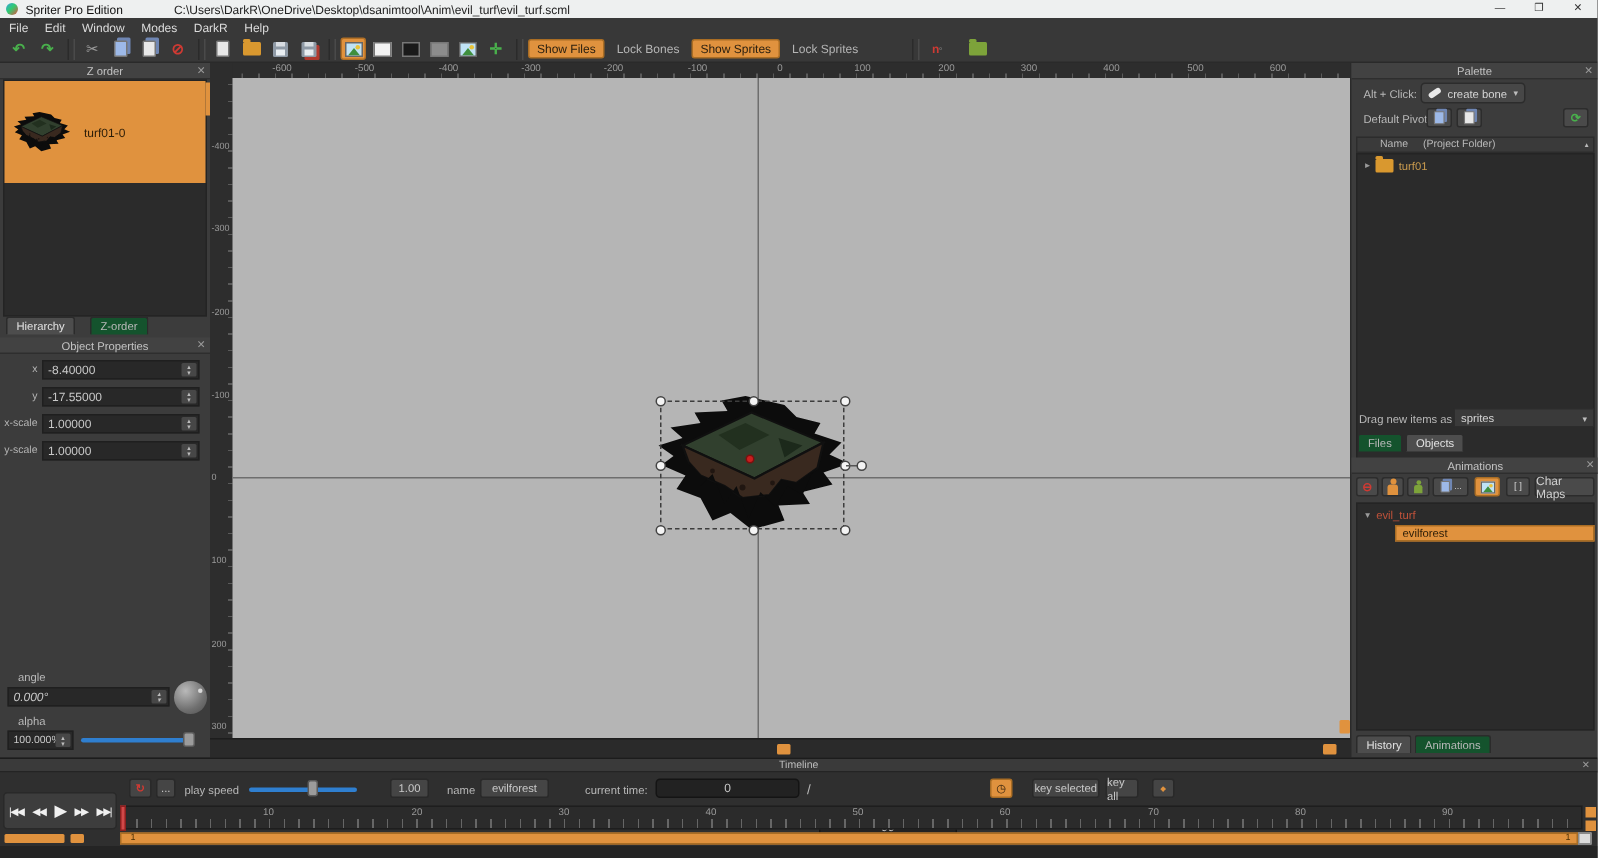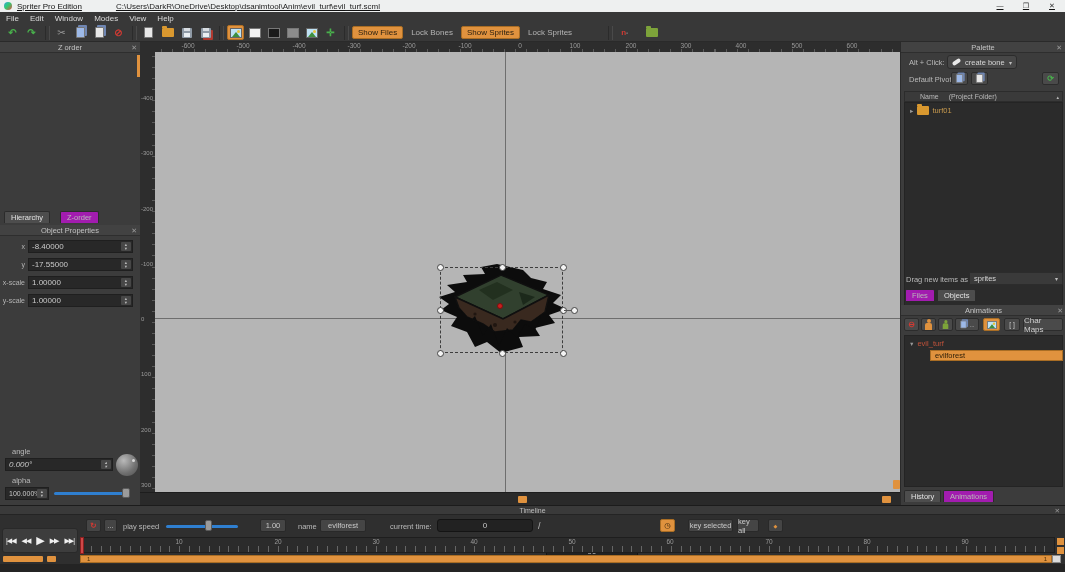--- a/index.html
+++ b/index.html
@@ -2,21 +2,21 @@
 <html><head>
 <meta charset="utf-8">
 <style>
   * { margin:0; padding:0; box-sizing:border-box; }
   html,body { width:1065px; height:572px; overflow:hidden; }
   body { font-family:"Liberation Sans", sans-serif; background:#3c3c3c; position:relative;
          -webkit-font-smoothing:antialiased; }
 
   
   .titlebar { position:absolute; left:0; top:0; width:1065px; height:12px; background:#eef0f0;
-              display:flex; align-items:center; font-size:8px; color:#111;text-decoration:underline; }
+              display:flex; align-items:center; font-size:8px; color:#111; }
   .app-icon { width:8px; height:8px; border-radius:50%; margin:0 5px 0 4px;
               background:linear-gradient(135deg,#3aa0e0 0%,#2ecc71 45%,#e74c3c 100%); }
   .titlebar .app-title { margin-right:34px; }
   .titlebar .doc-path { color:#222; }
   .winbtns { margin-left:auto; display:flex; }
   .winbtn { width:26px; height:12px; text-align:center; font-size:7px; color:#333; line-height:12px; }
 
   
   .menubar { position:absolute; left:0; top:12px; width:1065px; height:12px; background:#383838;
              display:flex; align-items:center; gap:11px; padding-left:6px; font-size:8px; color:#dcdcdc; }
@@ -57,21 +57,21 @@
                  font-size:7.5px; text-align:center; line-height:11px; position:relative; }
   .panel-title .x { position:absolute; right:3px; top:0; color:#9a9a9a; font-size:7px; }
   .well { background:#2b2b2b; border:1px solid #242424; }
   .field { background:#282828; border:1px solid #1f1f1f; color:#c9c9c9; font-size:8px;
            display:flex; align-items:center; padding:0 3px; position:relative; }
   .spinner { position:absolute; right:1px; top:1px; bottom:1px; width:10px; background:#474747;
              display:flex; flex-direction:column; align-items:center; justify-content:center;
              font-size:4.5px; color:#bdbdbd; line-height:4px; border-radius:1px; }
   .tab { position:absolute; height:12px; font-size:7.5px; display:flex; align-items:center;
          justify-content:center; padding:0 6px; border:1px solid #2b2b2b; border-bottom:none;
-         border-radius:2px 2px 0 0; color:#b9b9b9; background:#a21caf; }
+         border-radius:2px 2px 0 0; color:#b9b9b9; background:#14532d; }
   .tab.active { background:#4d4d4d; color:#e2e2e2; }
 
   
   .left-dock { position:absolute; left:0; top:42px; width:140px; height:463px; background:#3c3c3c; }
   .zorder-well { position:absolute; left:2px; top:11px; width:136px; height:158px; }
   .zorder-row { position:absolute; left:0; top:0; width:134px; height:68px; background:#e0923e;
                 display:flex; align-items:center; }
   .zorder-row .thumb { margin-left:5px; }
   .zorder-row .lbl { font-size:8px; color:#2b1d08; margin-left:8px; }
   .zorder-scroll { position:absolute; left:137px; top:13px; width:3px; height:22px; background:#e0923e; }
@@ -182,21 +182,21 @@
     <span class="winbtn">❐</span>
     <span class="winbtn">✕</span>
   </div>
 </div>
 
 <div class="menubar">
   <span>File</span>
   <span>Edit</span>
   <span>Window</span>
   <span>Modes</span>
-  <span>View</span>
+  <span>DarkR</span>
   <span>Help</span>
 </div>
 
 <div class="toolbar">
   <div class="tbtn green">↶</div>
   <div class="tbtn green">↷</div>
   <div class="tsep"></div>
   <div class="tbtn gray">✂</div>
   <div class="tbtn">
       <div class="pagecss blue stack"></div>
@@ -245,20 +245,28 @@
   <div class="tbtn" style="margin-left:8px;">
       <div class="foldercss green"></div>
     </div>
 </div>
 
 <div class="left-dock">
 
   <div class="panel-title">
     <span>Z order</span>
     <span class="x">✕</span>
+  </div>
+  <div class="well zorder-well">
+    <div class="zorder-row">
+      <svg class="thumb" width="40" height="28" viewBox="0 0 135 95">
+          <use href="#turfShape"></use>
+        </svg>
+      <span class="lbl">turf01-0</span>
+    </div>
   </div>
   <div class="zorder-scroll"></div>
   <div class="tab active" style="left:4px; top:169px;">Hierarchy</div>
   <div class="tab" style="left:60px; top:169px;">Z-order</div>
 
   <div class="panel-title" style="position:absolute; left:0; top:183px; width:140px;">
     <span>Object Properties</span>
     <span class="x">✕</span>
   </div>
   <div class="op-row" style="top:198px;">

